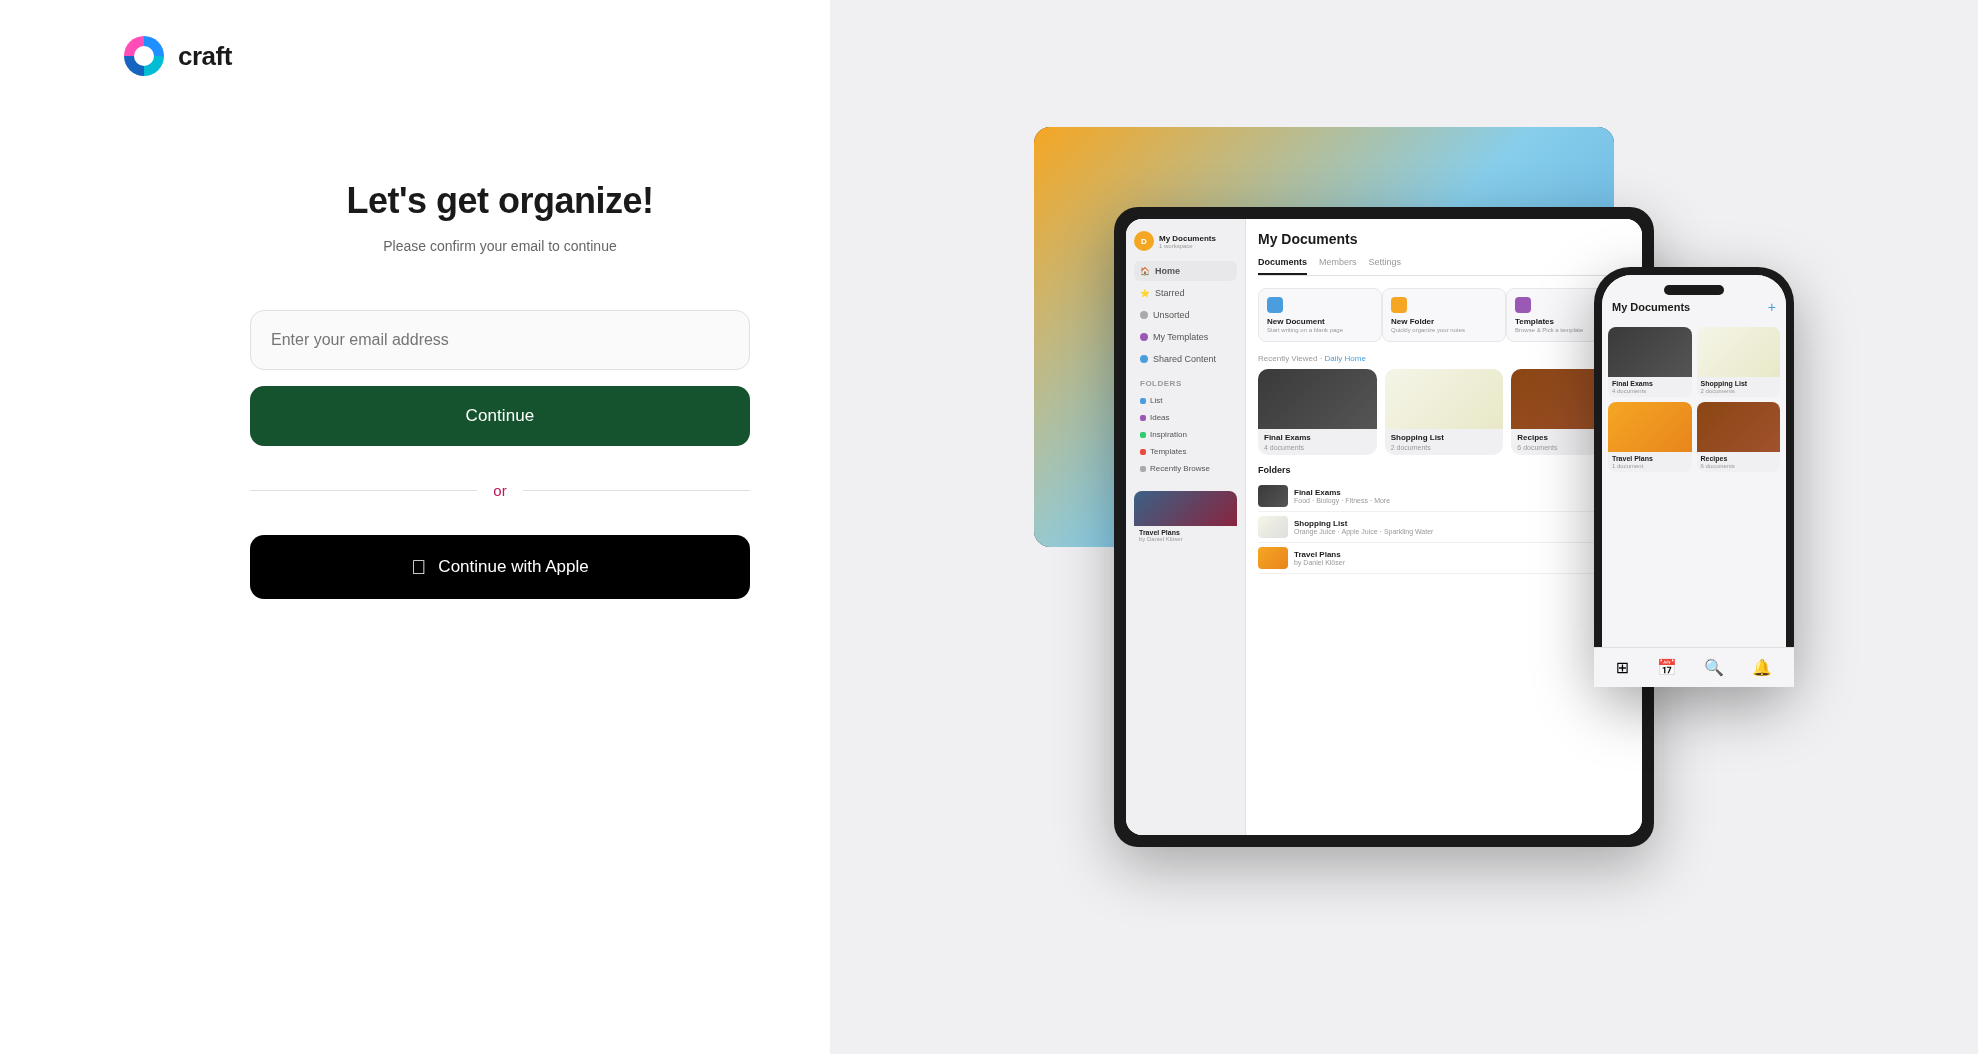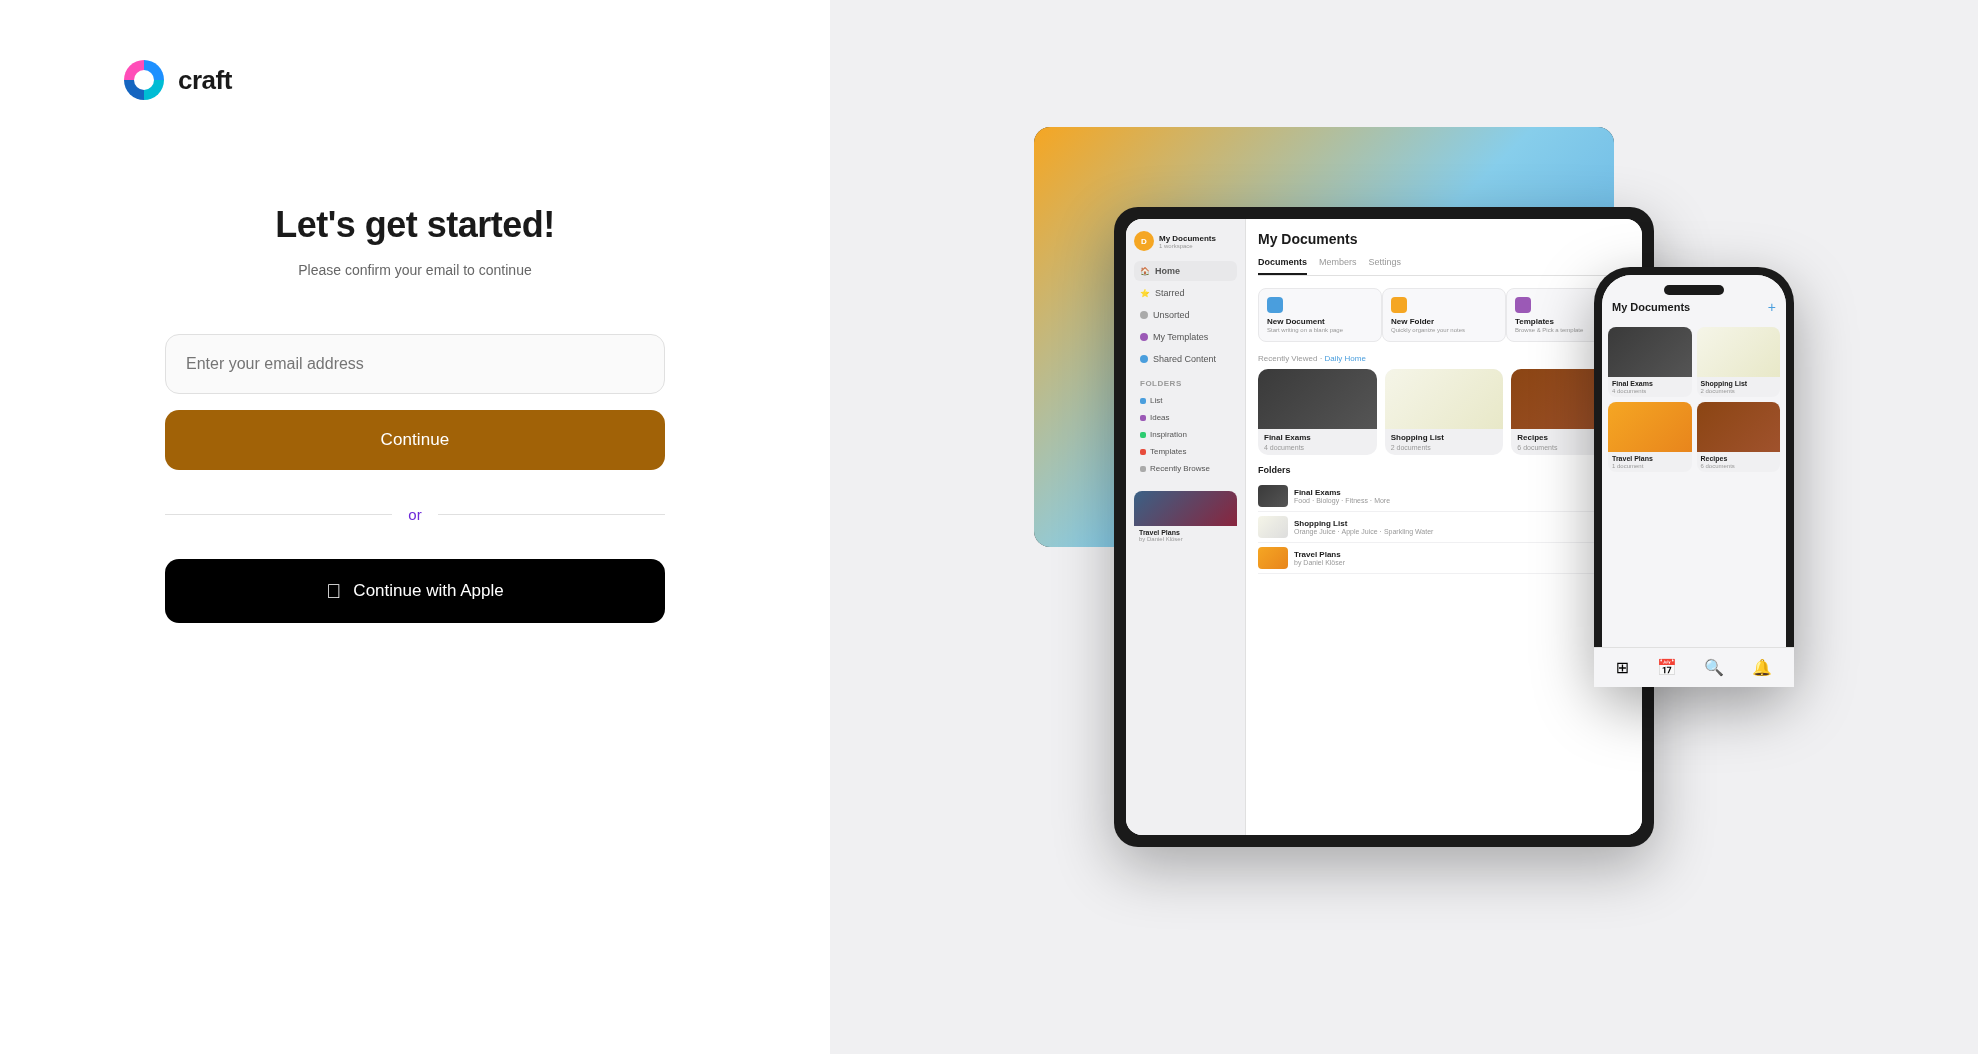--- a/index.html
+++ b/index.html
@@ -13,22 +13,22 @@
     }
 
     
     .left-panel {
       width: 830px;
       min-width: 830px;
       height: 100%;
       background: #ffffff;
       display: flex;
       flex-direction: column;
-      align-items: center;
-      padding: 56px 80px 60px 80px;
+      align-items: flex-end;
+      padding: 32px 80px 60px 80px;
     }
 
     .logo-area {
       display: flex;
       align-items: center;
       gap: 10px;
       margin-bottom: 60px;
       align-self: flex-start;
       margin-left: 40px;
     }
@@ -78,21 +78,21 @@
       font-size: 16px;
       color: #999999;
       outline: none;
       background: #fafafa;
       margin-bottom: 16px;
     }
 
     .continue-btn {
       width: 100%;
       height: 60px;
-      background: #a16207;
+      background: #14532d;
       border: none;
       border-radius: 14px;
       color: #ffffff;
       font-size: 17px;
       font-weight: 500;
       cursor: pointer;
       margin-bottom: 36px;
       letter-spacing: 0.1px;
     }
 
@@ -105,21 +105,21 @@
     }
 
     .divider-line {
       flex: 1;
       height: 1px;
       background: #e0e0e0;
     }
 
     .divider-text {
       font-size: 15px;
-      color: #6d28d9;
+      color: #be185d;
     }
 
     .microsoft-btn {
       width: 100%;
       height: 60px;
       background: #ffffff;
       border: 1.5px solid #e0e0e0;
       border-radius: 14px;
       display: flex;
       align-items: center;
@@ -539,21 +539,21 @@
       <path d="M4 24 A20 20 0 0 0 24 44 L24 24 Z" fill="#1565c0"></path>
 
       <path d="M24 44 A20 20 0 0 0 44 24 L24 24 Z" fill="#00bcd4"></path>
 
       <circle cx="24" cy="24" r="10" fill="white"></circle>
     </svg>
     <span class="logo-text">craft</span>
   </div>
 
   <div class="form-container">
-    <h1 class="headline">Let's get started!</h1>
+    <h1 class="headline">Let's get organize!</h1>
     <p class="subheadline">Please confirm your email to continue</p>
 
     <input class="email-input" type="email" placeholder="Enter your email address" style="">
 
     <button class="continue-btn">Continue</button>
 
     <div class="or-divider">
       <div class="divider-line"></div>
       <span class="divider-text">or</span>
       <div class="divider-line"></div>

